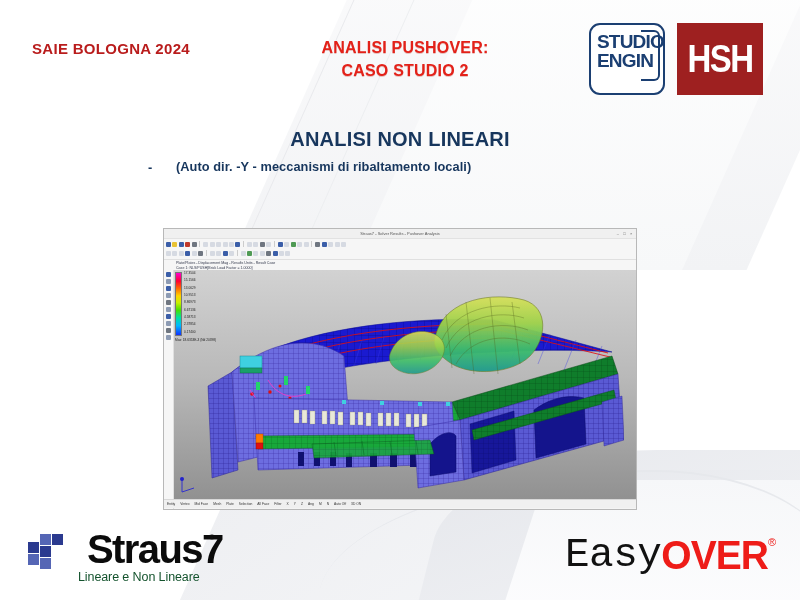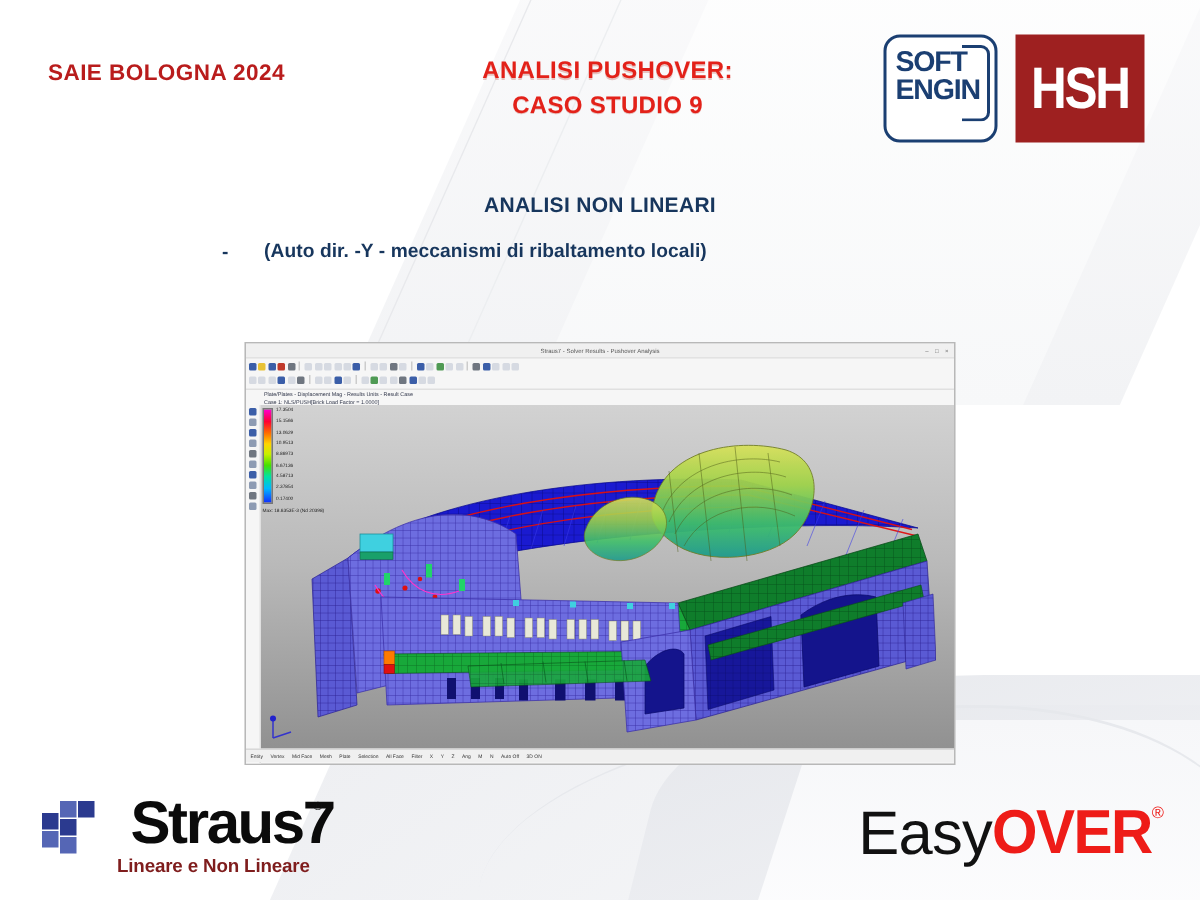--- a/index.html
+++ b/index.html
@@ -99,21 +99,21 @@
   .logo-hsh .hsh-txt{
     color:#ffffff;font-size:33px;font-weight:bold;letter-spacing:-1.5px;
     font-family:"Liberation Sans", sans-serif;
     transform:scaleY(1.18);
   }
 
   
   .section-head{
     position:absolute;left:0;right:0;top:128px;
     text-align:center;
-    font-size:14px;font-weight:bold;color:#17365d;letter-spacing:.2px;
+    font-size:20px;font-weight:bold;color:#17365d;letter-spacing:.2px;
   }
   .bullet{
     position:absolute;left:148px;top:157px;width:560px;
     font-size:12.8px;font-weight:bold;color:#17365d;line-height:1.55;
     letter-spacing:.05px;
   }
   .bullet .dash{
     position:absolute;left:0;top:1px;width:16px;
   }
   .bullet .btxt{display:block;margin-left:28px;}
@@ -233,30 +233,30 @@
     font-family:"Liberation Sans", sans-serif;
     font-size:40px;font-weight:bold;color:#0b0b0b;letter-spacing:-1.6px;
     line-height:46px;
     text-align:center;
   }
   .straus-reg{
     position:absolute;left:181px;top:3px;font-size:8px;color:#111;
   }
   .straus-tag{
     position:absolute;left:50px;top:40px;
-    font-size:12.5px;color:#7f1d1d;font-weight:bold;letter-spacing:-.1px;
+    font-size:12.5px;color:#14532d;font-weight:normal;letter-spacing:-.1px;
     white-space:nowrap;
   }
 
   .logo-easyover{
     position:absolute;right:24px;top:532px;width:250px;height:52px;
     text-align:right;white-space:nowrap;
   }
   .eo-easy{
-    font-family:Liberation Sans, sans-serif;
+    font-family:Liberation Mono, monospace;
     font-size:41px;color:#111;letter-spacing:-.5px;vertical-align:middle;
   }
   .eo-over{
     font-family:"Liberation Sans", sans-serif;
     font-size:39px;font-weight:bold;color:#ee1c18;letter-spacing:-1px;
     vertical-align:middle;
     transform:scaleY(1.06);display:inline-block;
   }
   .eo-reg{
     font-size:11px;color:#ee1c18;vertical-align:top;position:relative;top:4px;
@@ -273,27 +273,27 @@
   <div class="sw sw-bot-a"></div>
   <div class="sw sw-bot-b"></div>
   <div class="sw sw-bot-c"></div>
   <div class="sw sw-bot-curve"></div>
 </div>
 
 <div class="kicker">SAIE BOLOGNA 2024</div>
 
 <div class="deck-title">
   <span class="l1">ANALISI PUSHOVER:</span>
-  <span class="l2">CASO STUDIO 9</span>
+  <span class="l2">CASO STUDIO 2</span>
 </div>
 
 <div class="logo-enginsoft">
   <div class="es-bracket"></div>
   <div class="es-txt">
-    <span>SOFT</span>
+    <span>STUDIO</span>
     <span>ENGIN</span>
   </div>
 </div>
 
 <div class="logo-hsh">
   <div class="hsh-txt">HSH</div>
 </div>
 
 <div class="section-head">ANALISI NON LINEARI</div>
 

